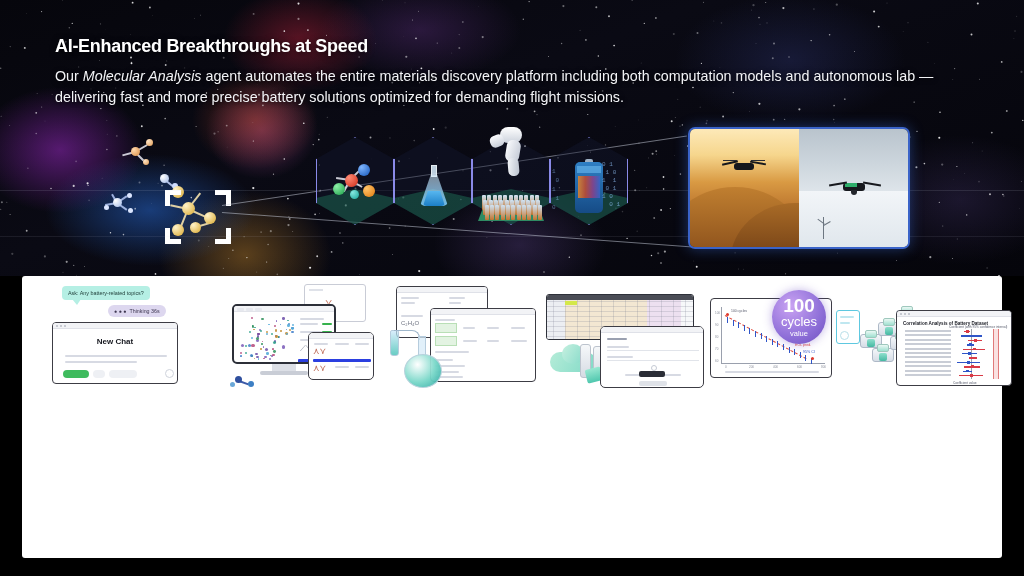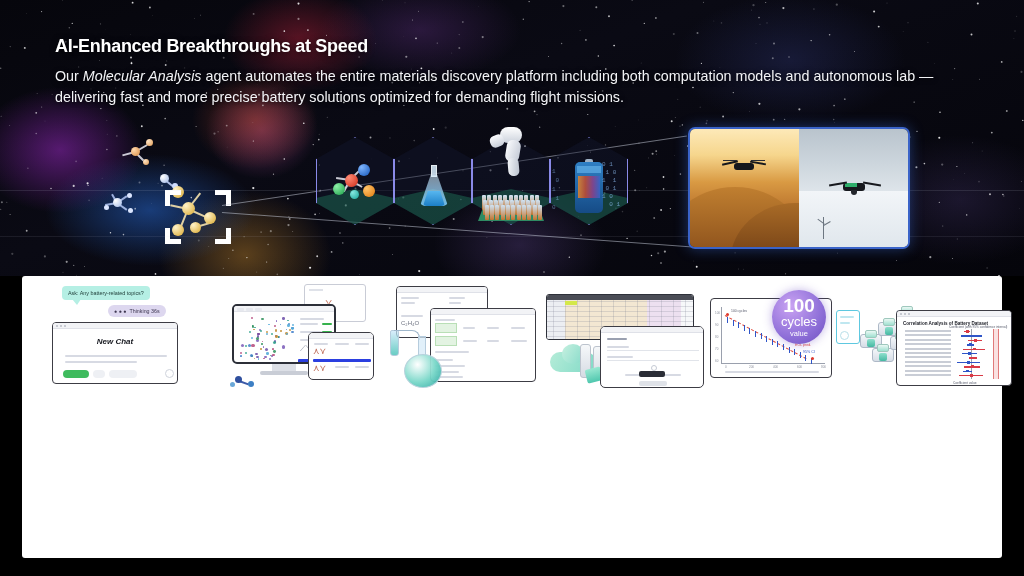--- a/index.html
+++ b/index.html
@@ -718,21 +718,21 @@
     </div>
     <div style="position:absolute;left:58px;top:21px;padding:3px 6px;background:#ddd7ef;border-radius:7px;font-size:5.3px;color:#3c3550;white-space:nowrap;">
       ● ● ● &nbsp;<span>Thinking 36s</span>
     </div>
     <div class="win" style="left:2px;top:38px;width:126px;height:62px;">
       <div class="win-bar">
           <i class="dot3" style="left:3px;"></i>
           <i class="dot3" style="left:7px;"></i>
           <i class="dot3" style="left:11px;"></i>
         </div>
-      <div style="text-align:center;font-size:8px;font-weight:700;color:#16181f;margin-top:8px;font-style:italic;">New Chat</div>
+      <div style="text-align:center;font-size:8px;font-weight:700;color:#16181f;margin-top:8px;">New Chat</div>
       <div class="tline" style="left:12px;top:32px;width:102px;height:2px;"></div>
       <div class="tline" style="left:12px;top:38px;width:72px;height:2px;"></div>
       <div style="position:absolute;left:10px;top:47px;width:26px;height:8px;background:#3fbb5e;border-radius:4px;"></div>
       <div style="position:absolute;left:40px;top:47px;width:12px;height:8px;background:#eef0f4;border-radius:4px;"></div>
       <div style="position:absolute;left:56px;top:47px;width:28px;height:8px;background:#eef0f4;border-radius:4px;"></div>
       <div style="position:absolute;left:112px;top:46px;width:9px;height:9px;border:1px solid #cfd3dc;border-radius:50%;"></div>
     </div>
     <div class="plainwin" style="left:10px;top:44px;width:130px;height:60px;z-index:-1;background:#f4f5f8;"></div>
   </div>
 

